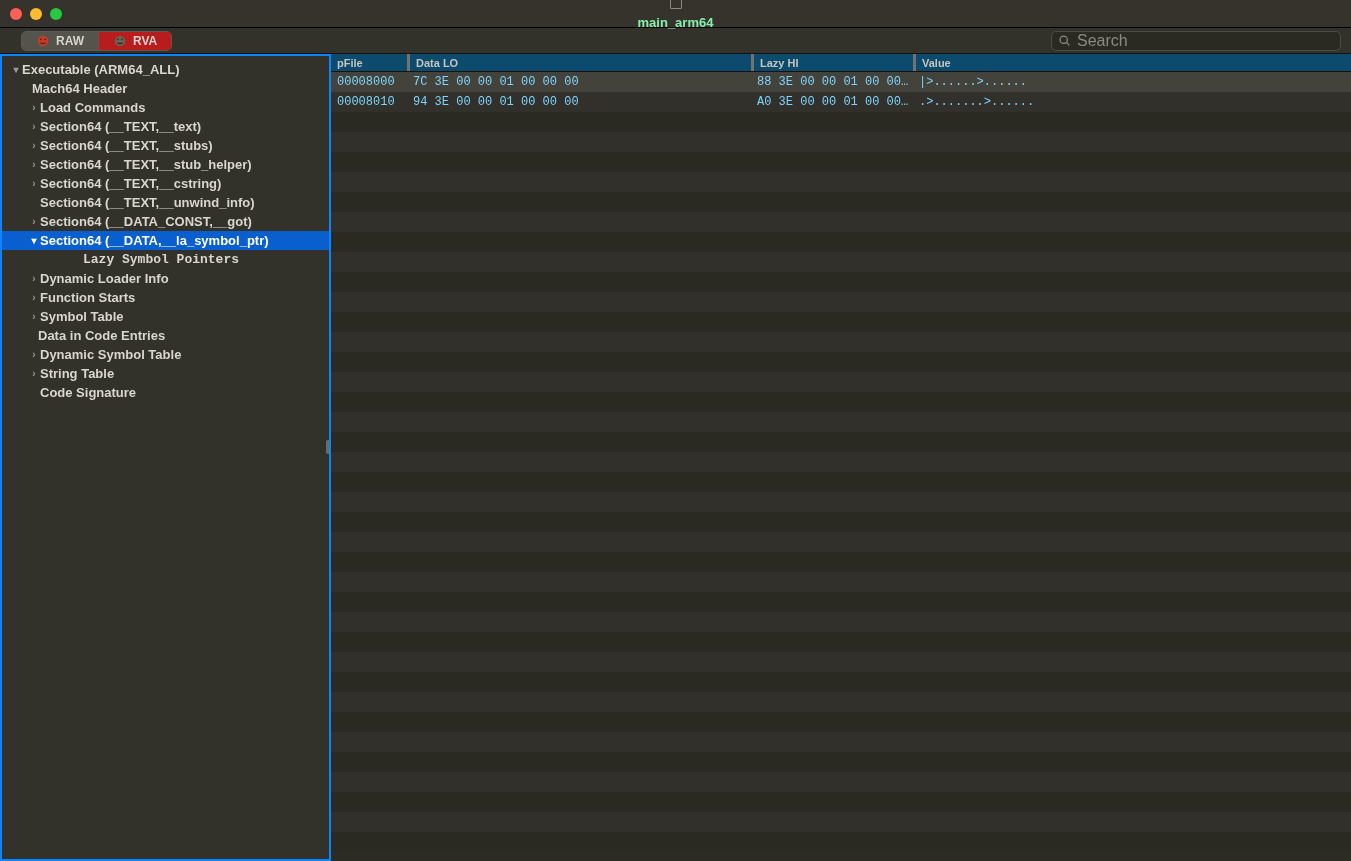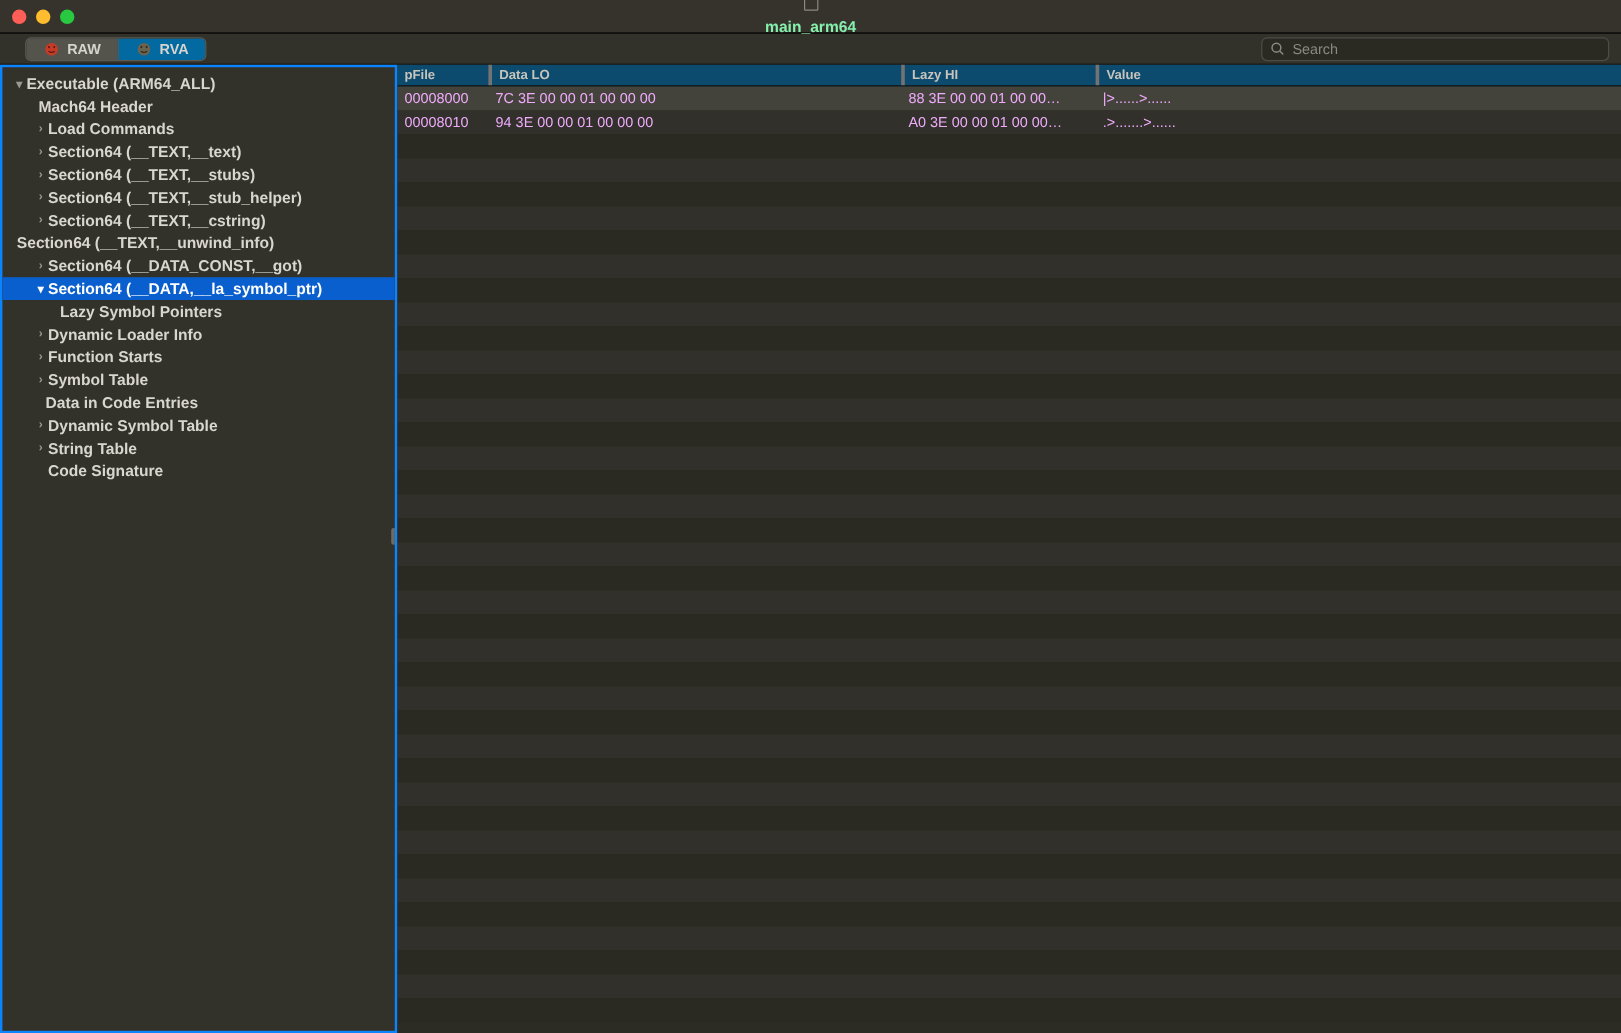--- a/index.html
+++ b/index.html
@@ -71,21 +71,21 @@
     height:20px;
   }
   .seg-btn {
     display:flex;
     align-items:center;
     gap:6px;
     padding:0 14px;
     font-size:12px;
     font-weight:700;
     color:#d6d4cc;
-    background:#0369a1;
+    background:#b91c1c;
     cursor:pointer;
   }
   .seg-btn.active {
     background:#55544c;
   }
   .seg-btn + .seg-btn { border-left:1px solid #5b5a52; }
   .seg-icon {
     width:14px;height:14px;
     display:inline-block;
   }
@@ -102,21 +102,21 @@
     padding:0 6px;
     gap:6px;
     color:#8b8a82;
   }
   .searchwrap input {
     flex:1;
     background:transparent;
     border:none;
     outline:none;
     color:#d6d4cc;
-    font-size:12px;
+    font-size:16px;
   }
   .searchwrap input::placeholder { color:#8b8a82; }
   .search-icon { width:13px;height:13px; }
 
   
   .body {
     display:flex;
     height: calc(861px - 28px - 26px);
   }
 
@@ -192,23 +192,23 @@
   .col-header .col:first-child { border-left:none; }
 
   .col-pfile  { width:76px;  flex:0 0 auto; }
   .col-datalo { width:344px; flex:0 0 auto; }
   .col-datahi { width:162px; flex:0 0 auto; }
   .col-value  { flex:1; }
 
   .grid {
     flex:1;
     overflow:hidden;
-    font-family: Liberation Sans, sans-serif;
+    font-family: Liberation Mono, monospace;
     font-size:12px;
-    color:#f0abfc;
+    color:#7dd3fc;
   }
   .grow {
     height:20px;
     display:flex;
     align-items:center;
   }
   .grow:nth-child(odd)  { background:#2a2922; }
   .grow:nth-child(even) { background:#31302a; }
   .grow.datarow.sel { background:#44433b; }
   .cell { padding-left:6px; white-space:pre; overflow:hidden; text-overflow:ellipsis; }
@@ -284,33 +284,33 @@
           <span class="tree-label">Section64 (__TEXT,__stubs)</span>
         </div>
         <div class="tree-row" style="padding-left: 26px;">
           <span class="caret">›</span>
           <span class="tree-label">Section64 (__TEXT,__stub_helper)</span>
         </div>
         <div class="tree-row" style="padding-left: 26px;">
           <span class="caret">›</span>
           <span class="tree-label">Section64 (__TEXT,__cstring)</span>
         </div>
-        <div class="tree-row" style="">
+        <div class="tree-row" style="padding-left: 26px;">
           <span class="caret"></span>
           <span class="tree-label">Section64 (__TEXT,__unwind_info)</span>
         </div>
         <div class="tree-row" style="padding-left: 26px;">
           <span class="caret">›</span>
           <span class="tree-label">Section64 (__DATA_CONST,__got)</span>
         </div>
         <div class="tree-row selected" style="padding-left: 26px;">
           <span class="caret">▾</span>
           <span class="tree-label">Section64 (__DATA,__la_symbol_ptr)</span>
         </div>
-        <div class="tree-row" style="padding-left: 36px;">
+        <div class="tree-row" style="padding-left: 69px; font-family: Liberation Mono, monospace;">
           <span class="caret"></span>
           <span class="tree-label">Lazy Symbol Pointers</span>
         </div>
         <div class="tree-row" style="padding-left: 26px;">
           <span class="caret">›</span>
           <span class="tree-label">Dynamic Loader Info</span>
         </div>
         <div class="tree-row" style="padding-left: 26px;">
           <span class="caret">›</span>
           <span class="tree-label">Function Starts</span>

